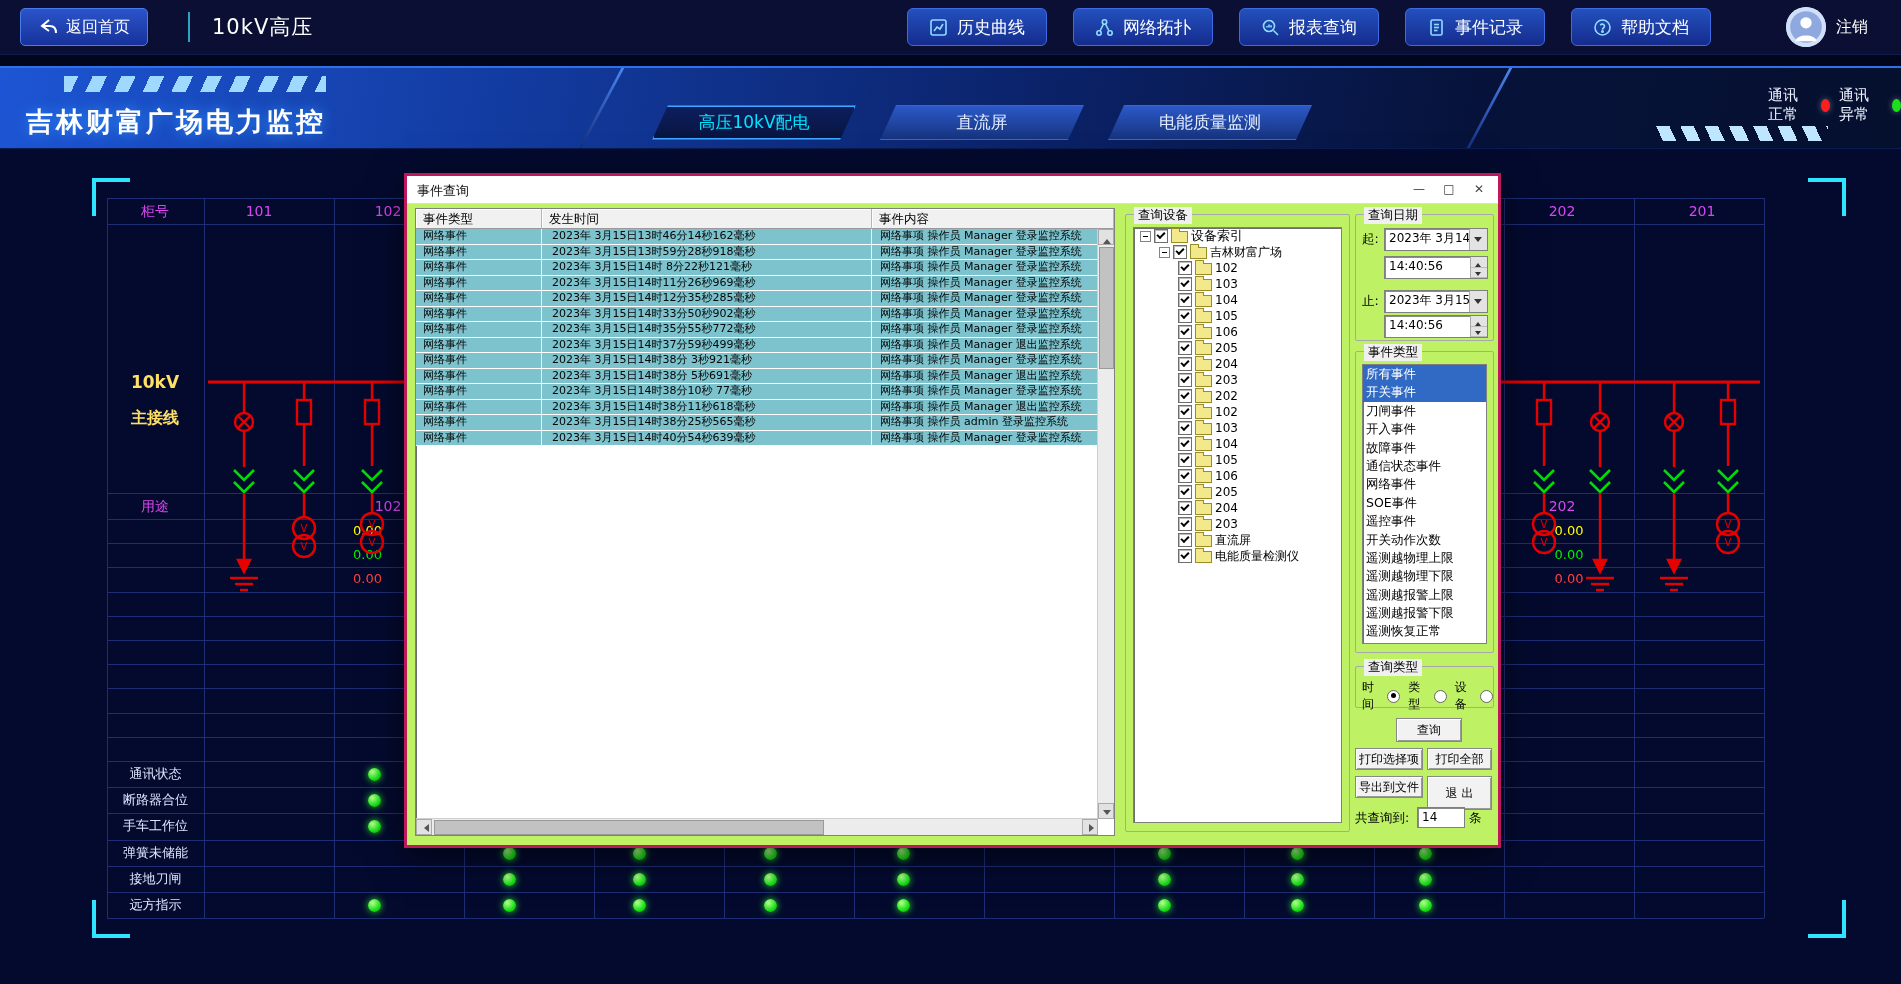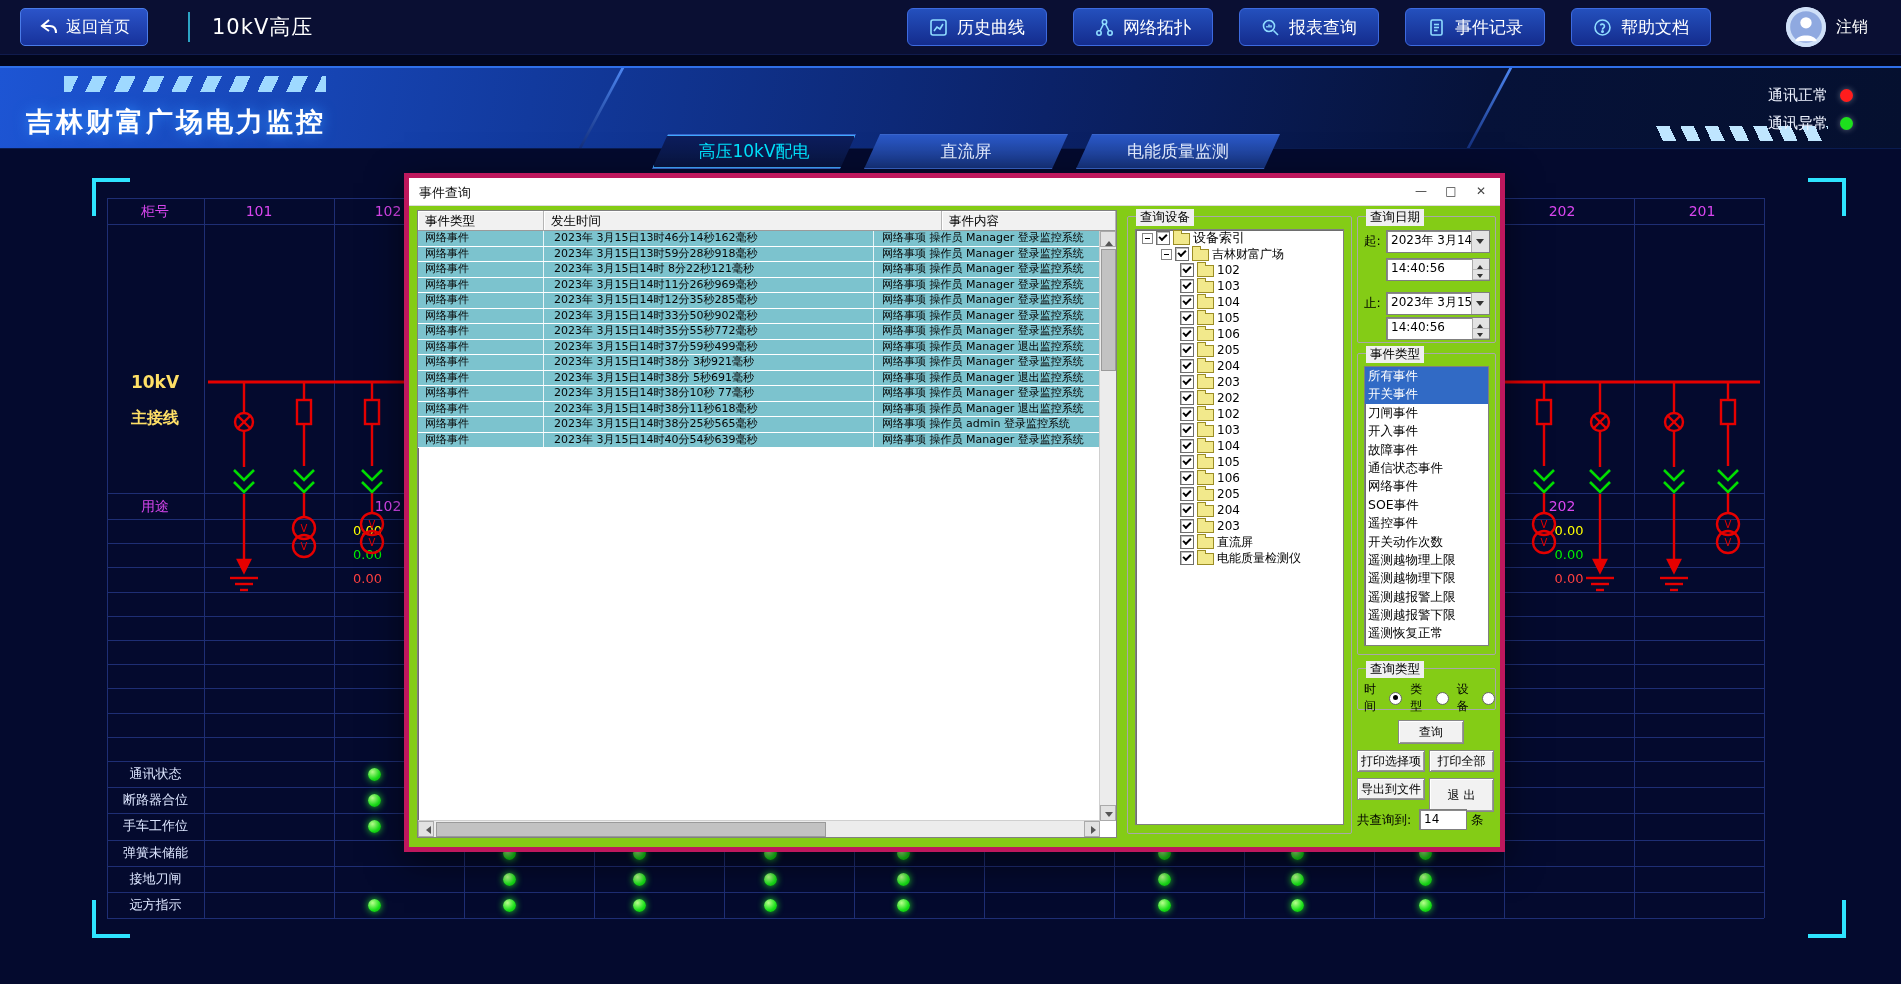--- a/index.html
+++ b/index.html
@@ -20,26 +20,26 @@
   
   .banner{position:absolute;left:0;top:66px;width:1901px;height:80px;z-index:9;
     background:linear-gradient(100deg,#1d55d4 0%,#123a9e 28%,#0b2268 55%,#061239 78%,#05102f 100%);
     border-top:2px solid #2f6fe8;border-bottom:1px solid #0a1c50;}
   .banner-title{position:absolute;left:26px;top:36px;color:#fff;font-size:27px;font-weight:bold;letter-spacing:3px;text-shadow:0 0 14px #2e8fff;}
   .stripes-left{position:absolute;left:64px;top:8px;width:262px;height:16px;
     background:repeating-linear-gradient(115deg,#9fd9ff 0 13px,transparent 13px 26px);}
   .stripes-right{position:absolute;left:1652px;top:58px;width:176px;height:15px;
     background:repeating-linear-gradient(65deg,transparent 0 10px,#bfe6ff 10px 22px);}
   .seam{position:absolute;top:0;width:3px;height:80px;background:linear-gradient(#4d86f0,#14307e);transform:skewX(-28deg);}
-  .tabs{position:absolute;left:652px;top:37px;height:33px;display:flex;gap:8px;margin-top:29px;}
+  .tabs{position:absolute;left:652px;top:37px;height:33px;display:flex;gap:24px;}
   .tab{position:relative;height:33px;min-width:150px;padding:0 26px;display:flex;align-items:center;justify-content:center;cursor:pointer;
     clip-path:polygon(16px 0,100% 0,calc(100% - 16px) 100%,0 100%);
     background:linear-gradient(#2b59c8,#16337e);border:1px solid #3a66cc;color:#e3ecff;font-size:17px;}
   .tab.on{background:linear-gradient(#0d1e5e,#081540);color:#00e4ff;box-shadow:inset 0 0 0 1px #3fa9ff;}
-  .comm-legend{position:absolute;left:1768px;top:18px;display:flex;flex-direction:column;gap:9px;}
+  .comm-legend{position:absolute;left:1768px;top:18px;display:flex;flex-direction:row;gap:9px;}
   .legend-row{display:flex;align-items:center;gap:12px;}
   .legend-row .llabel{color:#eef3ff;font-size:15px;}
   .legend-row .ldot{width:13px;height:13px;border-radius:50%;box-shadow:0 0 6px rgba(255,255,255,.35);}
   
   .board{position:absolute;left:0;top:146px;width:1901px;height:838px;background:#040a2e;z-index:1;}
   .gline{position:absolute;background:#1e2e74;}
   .bracket{position:absolute;width:34px;height:34px;z-index:3;}
   .bracket.tl{border-left:4px solid #2ee4ff;border-top:4px solid #2ee4ff;}
   .bracket.tr{border-right:4px solid #2ee4ff;border-top:4px solid #2ee4ff;}
   .bracket.bl{border-left:4px solid #2ee4ff;border-bottom:4px solid #2ee4ff;}
@@ -50,33 +50,33 @@
   .meas-col{position:absolute;z-index:2;}
   .meas-col .mrow{height:24.2px;line-height:24.2px;font-size:13px;white-space:nowrap;}
   #meas-labels .mrow{text-align:center;}
   #meas-left .mrow{text-align:right;padding-right:4px;}
   #meas-right .mrow{text-align:center;}
   #status-labels .srow{height:26.2px;line-height:26.2px;font-size:13px;color:#dde6ff;text-align:center;}
   .gdot{position:absolute;width:13px;height:13px;border-radius:50%;z-index:3;
     background:radial-gradient(circle at 35% 30%,#b9ff8e,#17e017 60%,#0a9a0a);box-shadow:0 0 7px rgba(40,255,40,.85);}
   .oneline{position:absolute;left:204px;top:224px;z-index:2;}
   
-  .dialog{position:absolute;left:404px;top:173px;width:1091px;height:669px;background:#84cc16;border:5px solid #be185d;
+  .dialog{position:absolute;left:404px;top:173px;width:1091px;height:669px;background:#bef264;border:3px solid #be185d;
     box-shadow:0 10px 34px rgba(0,0,0,.55);z-index:40;font-size:12px;color:#000;}
   .dlg-titlebar{position:absolute;left:0;top:0;right:0;height:27px;background:#ffffff;border-bottom:1px solid #dcdcdc;}
   .dlg-title{position:absolute;left:10px;top:6px;font-size:13px;color:#111;}
   .dlg-btns{position:absolute;right:4px;top:3px;display:flex;}
   .dlg-btn{width:30px;height:20px;text-align:center;line-height:20px;font-size:12px;color:#444;cursor:pointer;}
   
   .tbl{position:absolute;left:8px;top:32px;width:698px;height:626px;background:#fff;border:1px solid #808080;
     box-shadow:inset 1px 1px 0 #6e6e6e;}
   .tbl-header{position:absolute;left:0;top:0;right:0;height:20px;display:flex;background:#f1f1f1;}
   .th{box-sizing:border-box;border-right:1px solid #b5b5b5;border-bottom:1px solid #9a9a9a;box-shadow:inset 1px 1px 0 #ffffff;
     font-size:12.5px;line-height:19px;padding-left:7px;background:#f1f1f1;}
-  .th.c1{width:126px;} .th.c2{width:398px;} .th.c3{flex:1;}
+  .th.c1{width:126px;} .th.c2{width:330px;} .th.c3{flex:1;}
   .tbl-rows{position:absolute;left:0;top:20px;right:16px;}
   .evt-row{display:flex;height:14.5px;background:#7cc3ce;border-bottom:1px solid #fff;cursor:pointer;}
   .evt-row span{display:block;box-sizing:border-box;font-size:11px;line-height:13.5px;white-space:nowrap;overflow:hidden;color:#050505;}
   .evt-row .c1{width:126px;padding-left:7px;border-right:1px solid #e8f4f6;}
   .evt-row .c2{width:330px;padding-left:10px;border-right:1px solid #e8f4f6;}
   .evt-row .c3{flex:1;padding-left:8px;}
   .vscroll{position:absolute;top:20px;right:0;bottom:16px;width:16px;background:#ececec;border-left:1px solid #cfcfcf;}
   .hscroll{position:absolute;left:0;bottom:0;right:16px;height:16px;background:#ececec;border-top:1px solid #cfcfcf;}
   .scr-btn{position:absolute;width:16px;height:16px;background:#e2e2e2;border:1px solid #aaa;box-sizing:border-box;}
   .tri{position:absolute;width:0;height:0;border:4px solid transparent;}

